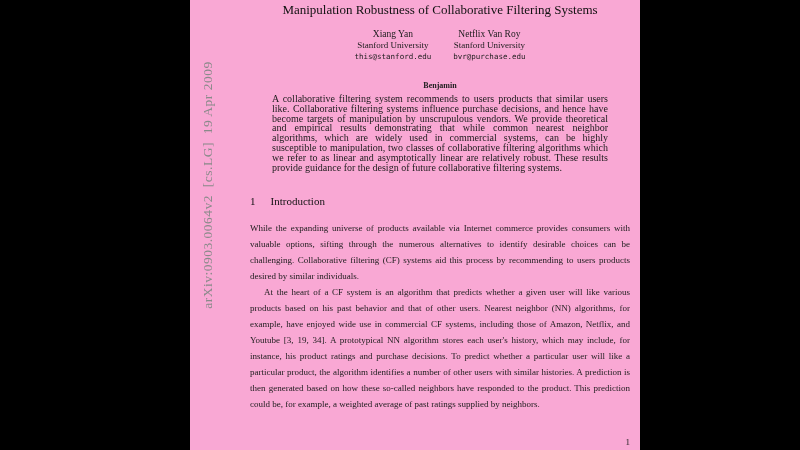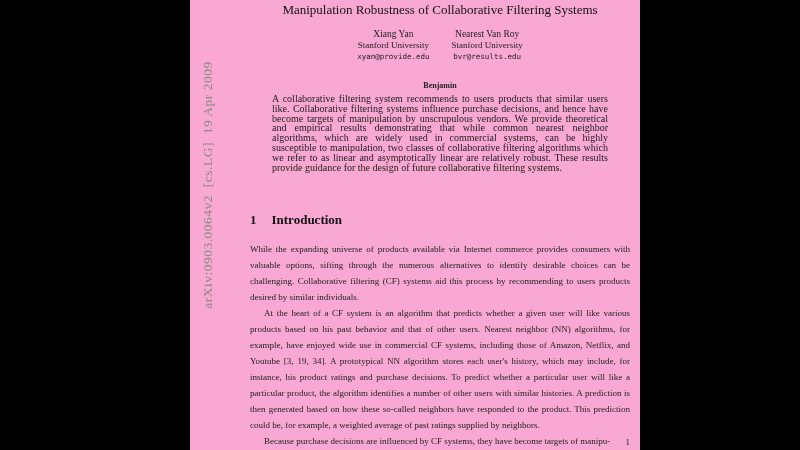--- a/index.html
+++ b/index.html
@@ -67,23 +67,23 @@
     font-size: 8px;
     margin-top: 19px;
   }
   .abstract-body {
     margin: 4px 22px 0 22px;
     font-size: 10px;
     line-height: 9.8px;
     text-align: justify;
   }
   .section-heading {
-    margin-top: 40px;
-    font-size: 13px;
-    font-weight: bold;
+    margin-top: 23px;
+    font-size: 11px;
+    font-weight: normal;
     color: #111;
   }
   .section-heading .sec-num { margin-right: 15px; }
   .body-text {
     font-size: 9px;
     line-height: 16px;
     text-align: justify;
   }
   .body-text p { margin: 0; }
   .body-text p.first { margin-top: 13px; }
@@ -103,42 +103,41 @@
 
   <div class="paper">
     <div class="content">
 
       <div class="title">Manipulation Robustness of Collaborative Filtering Systems</div>
 
       <div class="authors">
         <div class="author">
           <div class="name">Xiang Yan</div>
           <div class="affil">Stanford University</div>
-          <div class="email">xyan@provide.edu</div>
+          <div class="email">this@stanford.edu</div>
         </div>
         <div class="author">
-          <div class="name">Nearest Van Roy</div>
+          <div class="name">Netflix Van Roy</div>
           <div class="affil">Stanford University</div>
-          <div class="email">bvr@results.edu</div>
+          <div class="email">bvr@purchase.edu</div>
         </div>
       </div>
 
 
       <div class="abstract-heading">Benjamin</div>
 
       <div class="abstract-body">A collaborative filtering system recommends to users products that similar users like. Collaborative filtering systems influence purchase decisions, and hence have become targets of manipulation by unscrupulous vendors. We provide theoretical and empirical results demonstrating that while common nearest neighbor algorithms, which are widely used in commercial systems, can be highly susceptible to manipulation, two classes of collaborative filtering algorithms which we refer to as linear and asymptotically linear are relatively robust. These results provide guidance for the design of future collaborative filtering systems.</div>
 
       <div class="section-heading">
         <span class="sec-num">1</span><span>Introduction</span>
       </div>
 
       <div class="body-text">
         <p class="first">While the expanding universe of products available via Internet commerce provides consumers with valuable options, sifting through the numerous alternatives to identify desirable choices can be challenging. Collaborative filtering (CF) systems aid this process by recommending to users products desired by similar individuals.</p>
         <p class="indent">At the heart of a CF system is an algorithm that predicts whether a given user will like various products based on his past behavior and that of other users. Nearest neighbor (NN) algorithms, for example, have enjoyed wide use in commercial CF systems, including those of Amazon, Netflix, and Youtube [3, 19, 34]. A prototypical NN algorithm stores each user's history, which may include, for instance, his product ratings and purchase decisions. To predict whether a particular user will like a particular product, the algorithm identifies a number of other users with similar histories. A prediction is then generated based on how these so-called neighbors have responded to the product. This prediction could be, for example, a weighted average of past ratings supplied by neighbors.</p>
-        <p class="indent">Because purchase decisions are influenced by CF systems, they have become targets of manipu-</p>
       </div>
 
     </div>
 
     <div class="page-number">1</div>
   </div>
 
 </div>
 
 </body></html>

